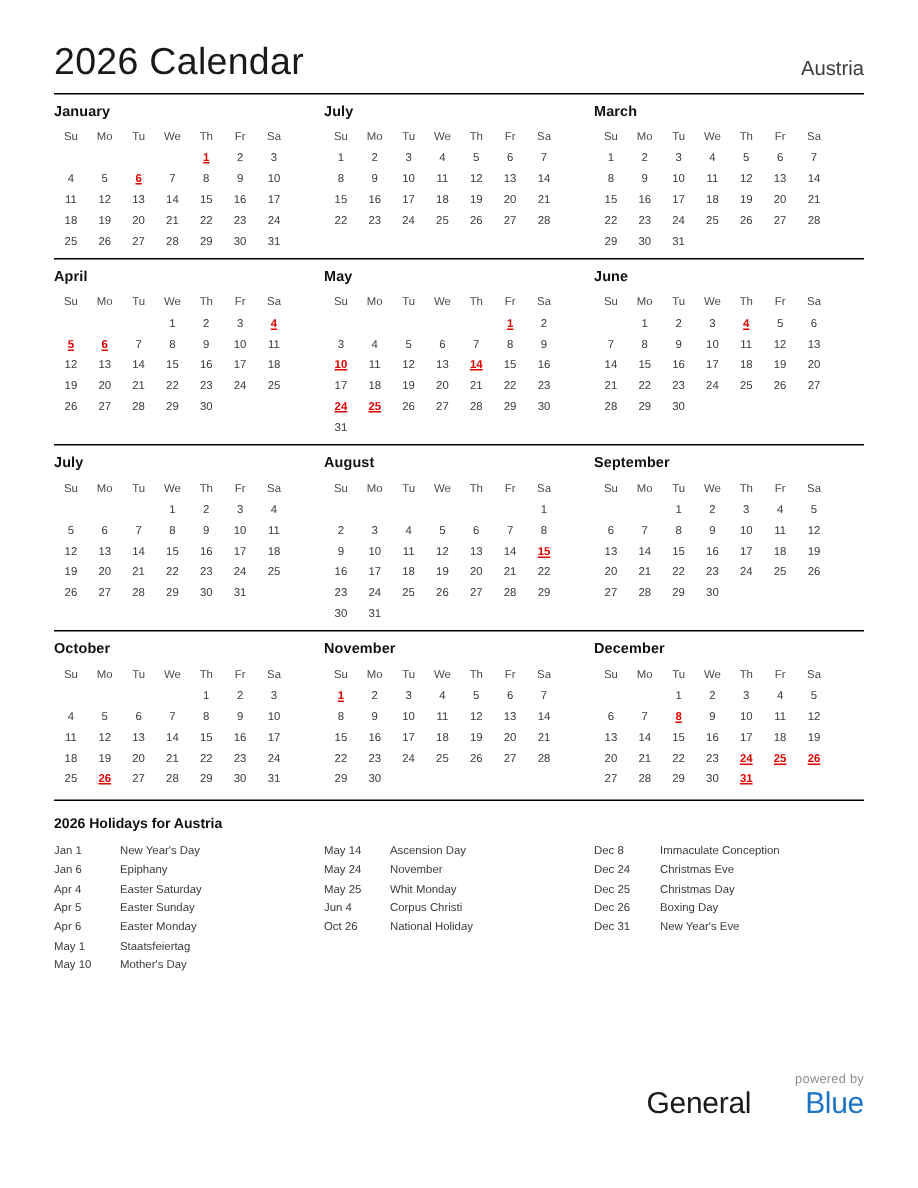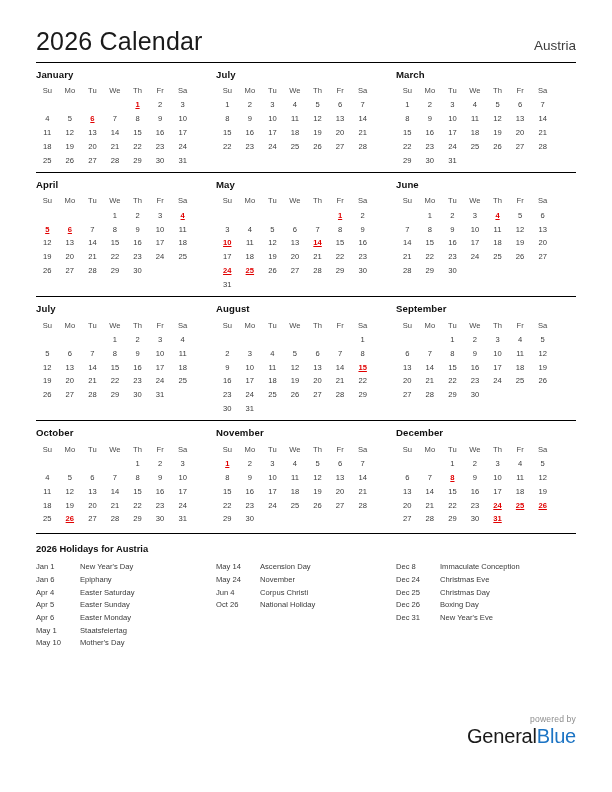--- a/index.html
+++ b/index.html
@@ -142,21 +142,21 @@
     font-size: 8.6px;
     color: #8d8d8d;
     letter-spacing: 0.15px;
     margin-bottom: 1px;
   }
   .brand {
     font-size: 20px;
     letter-spacing: -0.2px;
   }
   .brand .b-general { color: #1a1a1a; }
-  .brand .b-blue { color: #1c74c4; }
+  .brand .b-blue { color: #1c74c4; margin-left: 36px; }
 </style>
 </head>
 <body>
 
 <div class="page">
 
   <div class="header">
     <div class="cal-title">2026 Calendar</div>
     <div class="cal-country">Austria</div>
   </div>
@@ -971,20 +971,24 @@
           </div>
         </div>
         <div class="hcol">
           <div class="hrow">
             <span class="hdate">May 14</span>
             <span class="hname">Ascension Day</span>
           </div>
           <div class="hrow">
             <span class="hdate">May 24</span>
             <span class="hname">November</span>
+          </div>
+          <div class="hrow">
+            <span class="hdate">May 25</span>
+            <span class="hname">Whit Monday</span>
           </div>
           <div class="hrow">
             <span class="hdate">Jun 4</span>
             <span class="hname">Corpus Christi</span>
           </div>
           <div class="hrow">
             <span class="hdate">Oct 26</span>
             <span class="hname">National Holiday</span>
           </div>
         </div>

